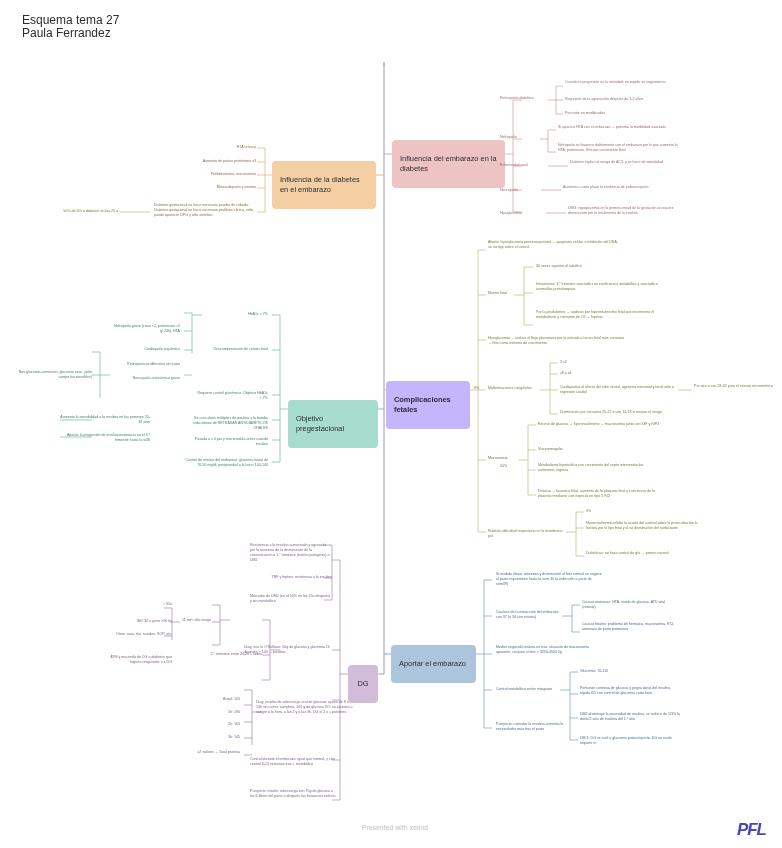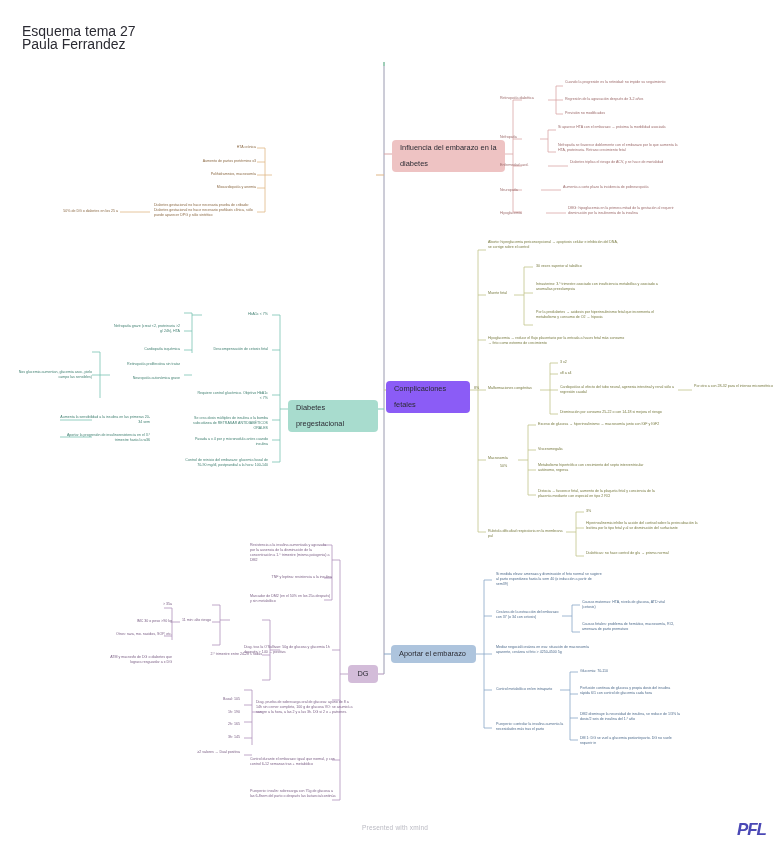--- a/index.html
+++ b/index.html
@@ -13,25 +13,24 @@
     width:782px;
     height:848px;
     overflow:hidden;
     background:#ffffff;
   }
   #wires{position:absolute;left:0;top:0;width:782px;height:848px;pointer-events:none;}
 
   .author{
     position:absolute;
     left:22px; top:14px;
-    font-size:14px;
+    font-size:12px;
     line-height:13px;
     color:#2b2b33;
     white-space:pre-line;
-    margin-top:11px;
   }
 
   
   .node{
     position:absolute;
     box-sizing:border-box;
     border-radius:4px;
     padding:5px 7px;
     font-size:7px;
     line-height:9.5px;
@@ -45,29 +44,29 @@
     display:flex; align-items:center; justify-content:center;
     text-align:center;
     font-size:11px;
     line-height:15px;
     letter-spacing:.2px;
     color:#2b2b33;
     padding:0 6px;
   }
   .lvl1{
     font-size:7.4px;
-    line-height:16px;
+    line-height:10px;
     border-radius:4px;
     display:flex;
     align-items:center;
-    padding:0 8px;
+    padding:14px 8px;
   }
   .n-influ-diab{ left:272px; top:161px; width:104px; min-height:28px; background:#f4cfa4; }
   .n-influ-emb { left:392px; top:140px; width:113px; min-height:28px; background:#eec3c3; }
-  .n-compli    { left:386px; top:381px; width:84px;  min-height:18px; background:#8b5cf6; }
+  .n-compli    { left:386px; top:381px; width:84px;  min-height:18px; background:#c4b5fd;font-weight:bold; }
   .n-preges    { left:288px; top:400px; width:90px;  min-height:18px; background:#a8dcce; }
   .n-terminar  { left:391px; top:645px; width:85px;  min-height:18px; background:#adc4dd; }
   .n-dg        { left:348px; top:665px; width:30px;  min-height:18px; background:#d3bcd9; justify-content:center;}
 
   
   .leaf{
     position:absolute;
     font-size:3.6px;
     line-height:5.1px;
     color:#5a4a46;
@@ -168,23 +167,24 @@
     <path d="M484,580 L484,728" stroke="#89a6c6" stroke-width=".8" fill="none"></path>
     <path d="M484,580 L492,580 M484,616 L492,616 M484,654 L492,654 M484,690 L492,690 M484,728 L492,728" stroke="#89a6c6" stroke-width=".8" fill="none"></path>
     <path d="M562,616 L572,616 M572,605 L572,632 M572,605 L580,605 M572,632 L580,632" stroke="#89a6c6" stroke-width=".8" fill="none"></path>
     <path d="M560,690 L570,690 M570,672 L570,740 M570,672 L578,672 M570,694 L578,694 M570,718 L578,718 M570,740 L578,740" stroke="#89a6c6" stroke-width=".8" fill="none"></path>
   </svg>
 
   <div class="author">Esquema tema 27
 Paula Ferrandez</div>
 
 
+  <div class="node lvl1 n-influ-diab">Influencia de la diabetes en el embarazo</div>
   <div class="node lvl1 n-influ-emb">Influencia del embarazo en la diabetes</div>
   <div class="node lvl1 n-compli">Complicaciones fetales</div>
-  <div class="node lvl1 n-preges">Diabetes pregestacional</div>
+  <div class="node lvl1 n-preges">Objetivo pregestacional</div>
   <div class="node lvl1 n-terminar">Aportar el embarazo</div>
   <div class="node lvl1 n-dg">DG</div>
 
   <div class="leaf orange r" style="left:178px;top:145px;width:78px;">HTA crónica</div>
   <div class="leaf orange r" style="left:158px;top:159px;width:98px;">Aumento de partos pretérmino x3</div>
   <div class="leaf orange r" style="left:158px;top:172px;width:98px;">Polihidramnios, macrosomía</div>
   <div class="leaf orange r" style="left:168px;top:185px;width:88px;">Miocardiopatía y anemia</div>
   <div class="leaf orange" style="left:154px;top:203px;width:102px;">Diabetes gestacional no hace necesaria prueba de cribado: Diabetes gestacional no hace necesario profilaxis clínica, sólo puede aparecer DPG y sólo sintético</div>
   <div class="leaf orange r" style="left:40px;top:209px;width:78px;">50% de DG o diabetes en los 25 a</div>
 

